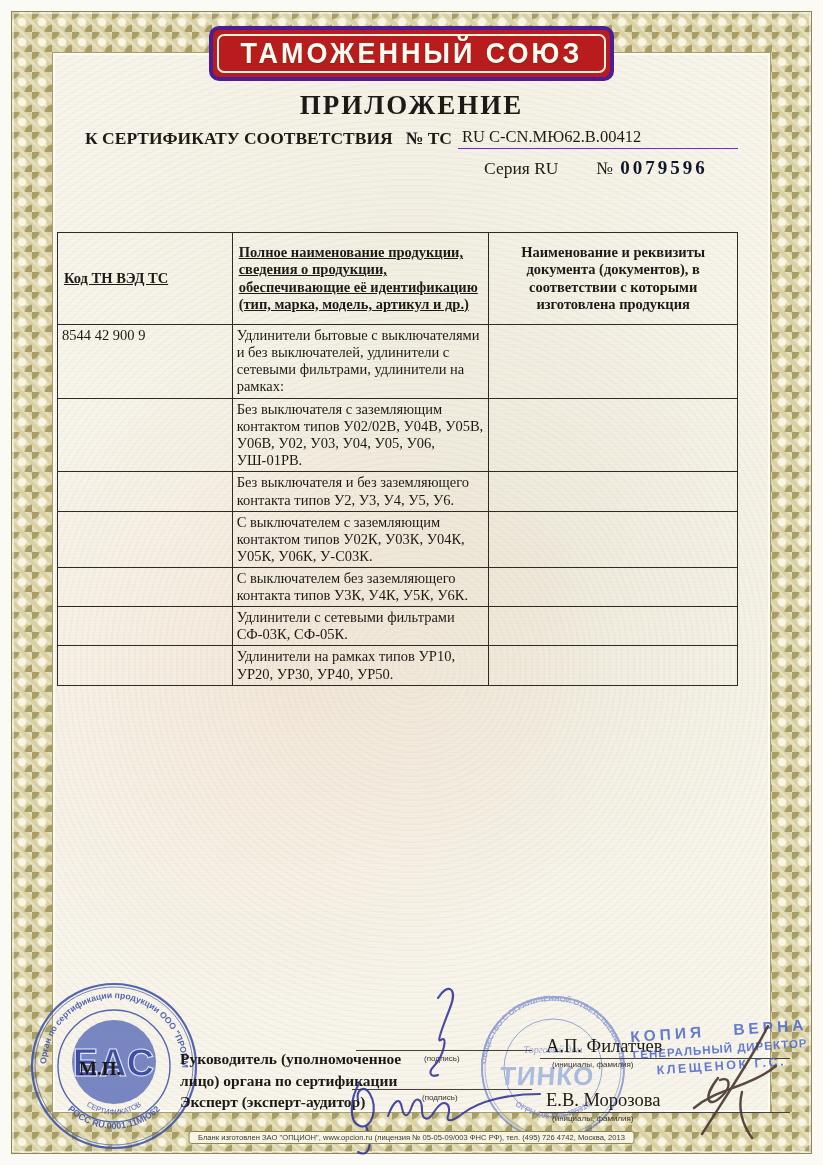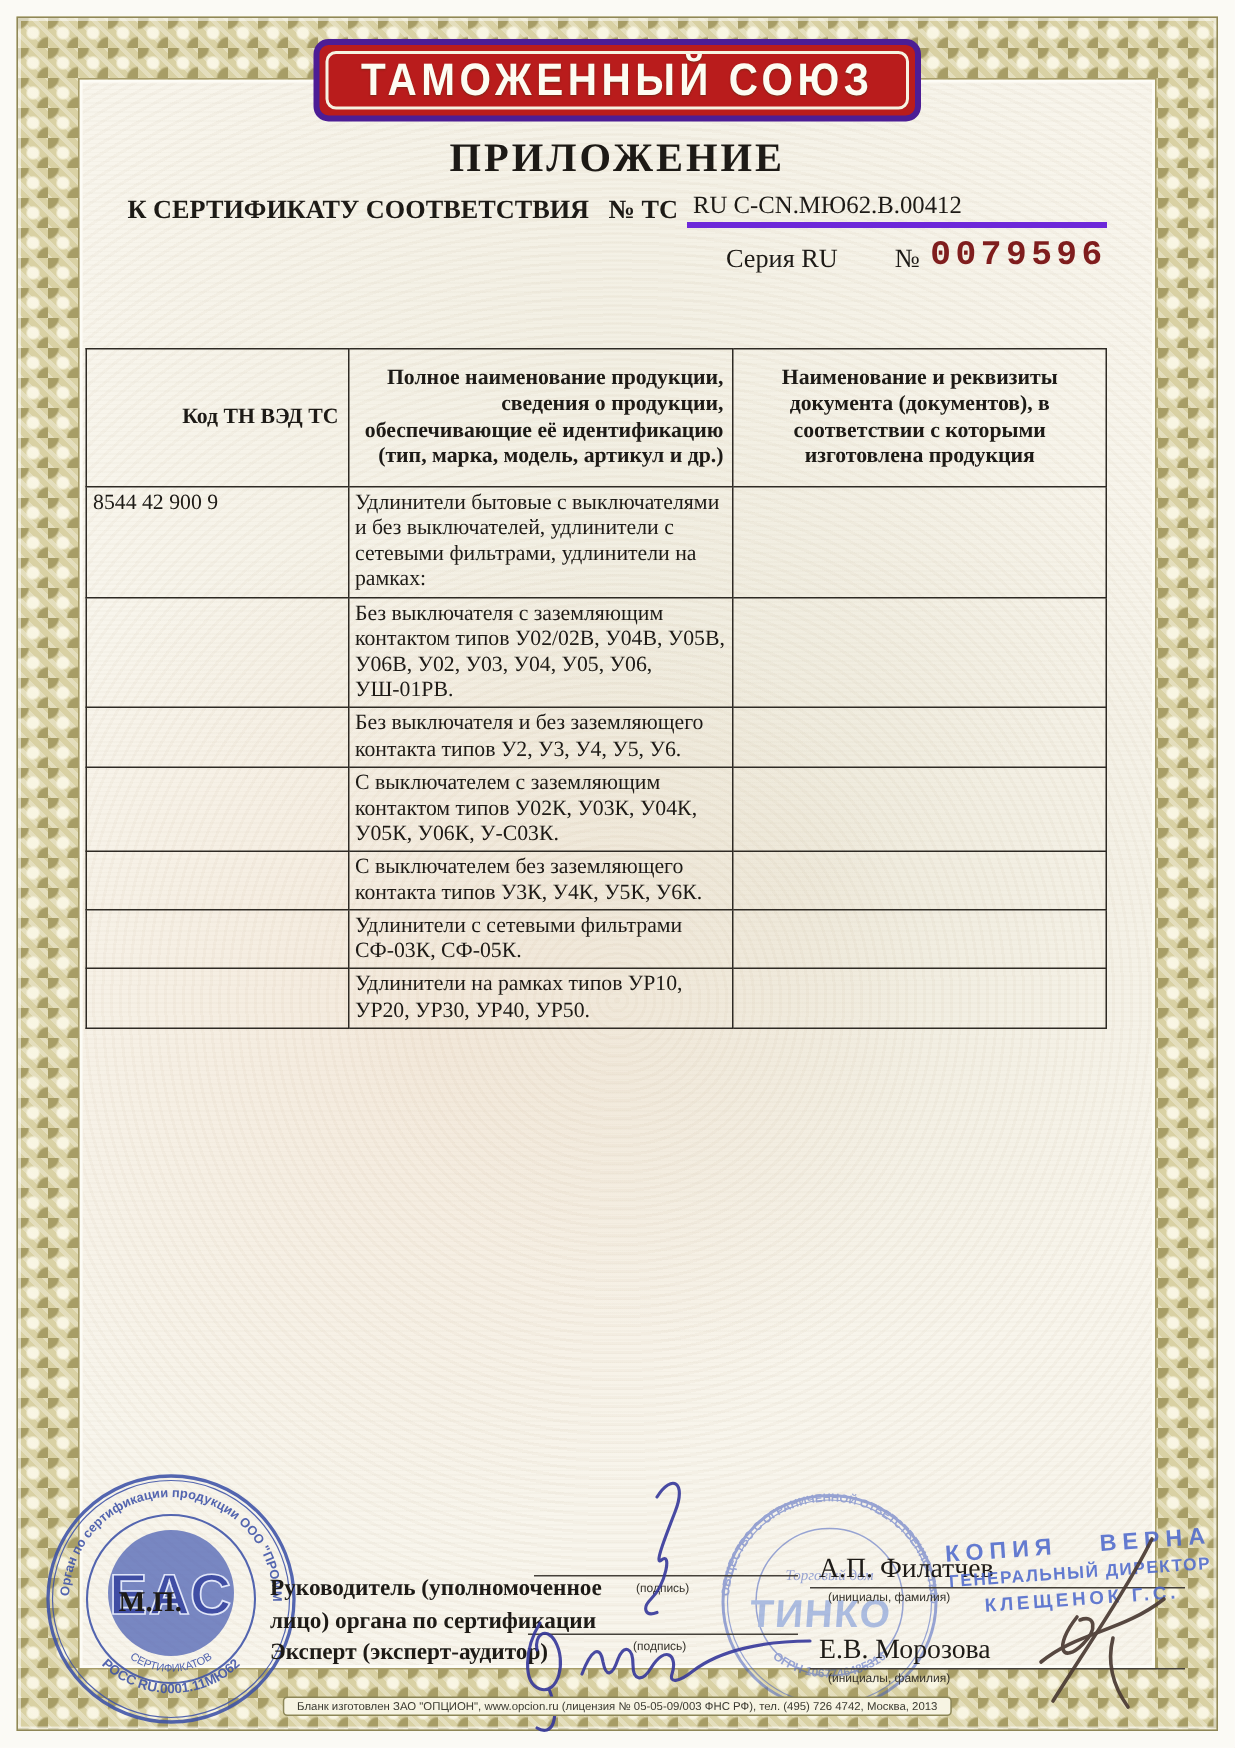--- a/index.html
+++ b/index.html
@@ -28,32 +28,32 @@
   .plaque-wrap{position:absolute;top:26px;left:0;width:100%;text-align:center;z-index:4;}
   .plaque{display:inline-block;background:#b91c1c;border:4px solid #4c1d95;border-radius:10px;padding:4px;}
   .plaque-in{border:2px solid #f6f3e2;border-radius:7px;padding:2px 22px;}
   .plaque-txt{font-family:"Liberation Sans","DejaVu Sans",sans-serif;font-weight:bold;color:#fdfcf2;
     font-size:27px;letter-spacing:3px;display:inline-block;transform:scaleY(1.12);text-shadow:0 1px 1px rgba(60,55,20,.55);}
   .title{position:absolute;top:90px;left:0;width:100%;text-align:center;font-size:27px;font-weight:bold;
     letter-spacing:2px;z-index:3;}
   .certline{position:absolute;top:127px;left:0;width:100%;display:flex;justify-content:center;align-items:center;z-index:3;}
   .certlabel{font-weight:bold;font-size:17.5px;}
   .certno-label{font-weight:bold;font-size:17.5px;margin-left:13px;}
-  .certno-value{font-size:16.5px;border-bottom:4px solid #6d28d9;width:272px;margin-left:6px;padding:0 4px 1px 4px;white-space:nowrap;}
+  .certno-value{font-size:16.5px;border-bottom:1px solid #6d28d9;width:272px;margin-left:6px;padding:0 4px 1px 4px;white-space:nowrap;}
   .seriesline{position:absolute;top:157px;left:484px;z-index:3;display:flex;align-items:flex-end;}
   .series-label{font-size:17.5px;}
   .series-no{font-size:17.5px;margin-left:38px;}
-  .series-num{font-family:Liberation Mono, monospace;font-weight:bold;font-size:23px;
-    letter-spacing:3px;margin-left:7px;color:#7f1d1d;}
+  .series-num{font-family:Liberation Serif, serif;font-weight:bold;font-size:19px;
+    letter-spacing:3px;margin-left:7px;color:#0f172a;}
   
   table.main{position:absolute;left:57px;top:232px;width:681px;border-collapse:collapse;z-index:3;
     font-size:14.5px;line-height:1.18;}
   table.main td, table.main th{border:1.6px solid #2e2a24;vertical-align:top;padding:2px 4px;background:transparent;}
   table.main th{font-weight:bold;vertical-align:middle;padding:4px 6px;}
-  th.c{text-align:right;} th.l{text-align:center;font-weight:bold;}
+  th.c{text-align:left;text-decoration:underline;} th.l{text-align:center;font-weight:bold;}
   col.c1{width:175px;} col.c2{width:257px;} col.c3{width:249px;}
   tr.hrow{height:92px;}
   tr.r1{height:74px;margin-top:36px;} tr.r2{height:73px;} tr.r3{height:35px;} tr.r4{height:52px;}
   tr.r5{height:39px;} tr.r6{height:32px;} tr.r7{height:34px;}
   
   .mp{position:absolute;left:79px;top:1058px;font-size:19px;font-weight:bold;z-index:5;}
   .role{position:absolute;left:166px;width:230px;font-size:15.5px;font-weight:bold;line-height:1.4;z-index:4;margin-left:14px;}
   .sigline{position:absolute;border-bottom:1px solid #45413a;z-index:4;}
   .sigcap{position:absolute;font-size:8px;color:#36332c;z-index:4;font-family:"Liberation Sans",sans-serif;}
   .fio{position:absolute;font-size:18.5px;z-index:5;white-space:nowrap;}

